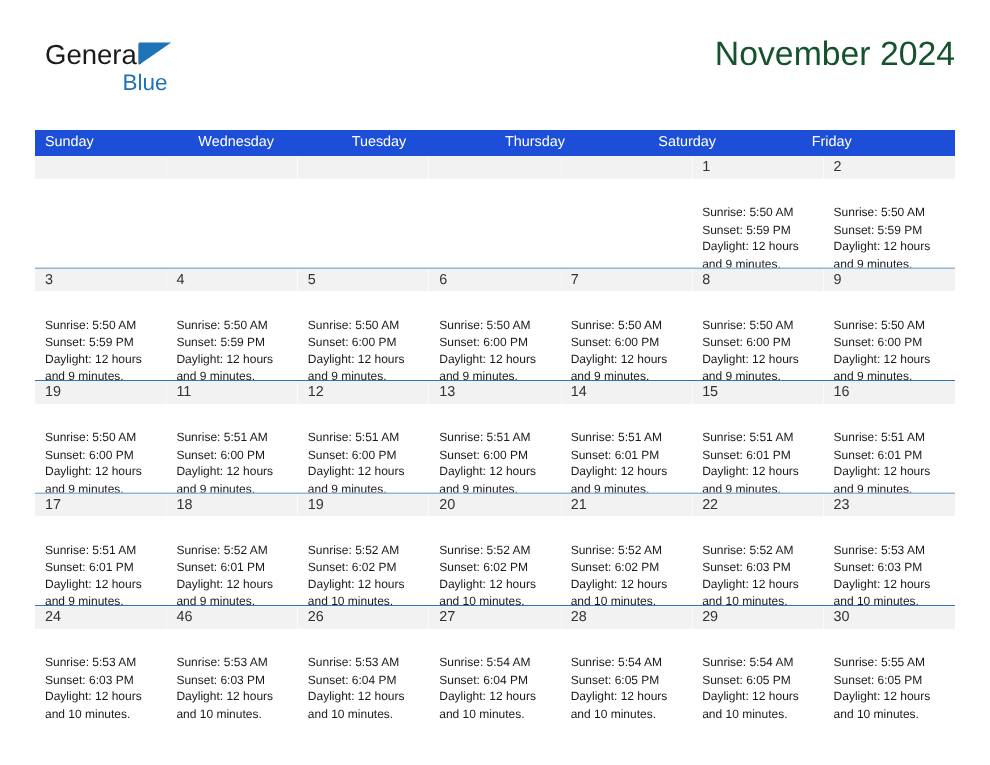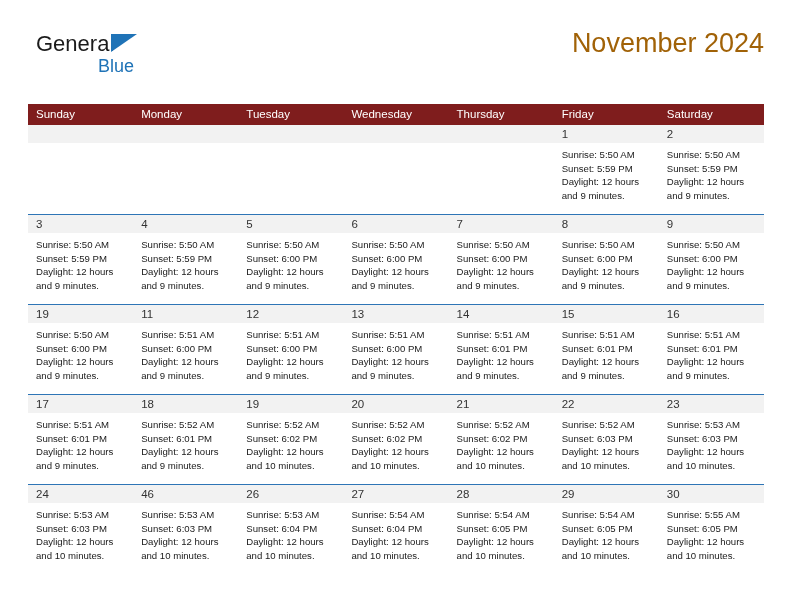--- a/index.html
+++ b/index.html
@@ -70,21 +70,21 @@
   }
 
   .title-block {
     position: absolute;
     right: 0;
     top: 0;
     text-align: right;
   }
   .cal-title {
     font-size: 27px;
-    color: #a16207;
+    color: #14532d;
     font-weight: 400;
     line-height: 34px;
     white-space: nowrap;
   }
   .cal-subtitle {
     margin-top: 6px;
     font-size: 14.5px;
     color: #2a2a2a;
     font-weight: 400;
     line-height: 18px;
@@ -94,21 +94,21 @@
   
   .calendar {
     position: absolute;
     left: 28px;
     top: 104px;
     width: 736px;
   }
 
   .dow-row {
     display: flex;
-    background: #7f1d1d;
+    background: #1d4ed8;
     height: 21px;
     align-items: flex-end;
   }
   .dow-cell {
     flex: 1 1 0;
     color: #ffffff;
     font-size: 11.5px;
     line-height: 21px;
     padding-left: 8px;
     box-sizing: border-box;
@@ -145,20 +145,21 @@
     line-height: 18px;
     padding-left: 8px;
     display: block;
   }
   .day-cell.empty .day-strip {
     background: #f2f2f2;
   }
 
   .day-body {
     padding: 5px 8px 0 8px;
+    margin-top: 16px;
   }
   .day-line {
     font-size: 9.6px;
     line-height: 13.6px;
     color: #1a1a1a;
     white-space: nowrap;
   }
 </style>
 </head>
 <body>
@@ -175,26 +176,25 @@
 
     <div class="title-block">
       <div class="cal-title">November 2024</div>
     </div>
 
   </div>
 
   <div class="calendar">
     <div class="dow-row" id="dow-row">
         <div class="dow-cell">Sunday</div>
-        <div class="dow-cell">Monday</div>
+        <div class="dow-cell">Wednesday</div>
         <div class="dow-cell">Tuesday</div>
-        <div class="dow-cell">Wednesday</div>
         <div class="dow-cell">Thursday</div>
+        <div class="dow-cell">Saturday</div>
         <div class="dow-cell">Friday</div>
-        <div class="dow-cell">Saturday</div>
       </div>
     <div id="weeks-container">
         <div class="week-row">
           <div class="day-cell empty">
             <div class="day-strip">
               <span class="day-num"></span>
             </div>
             <div class="day-body"></div>
           </div>
           <div class="day-cell empty">

